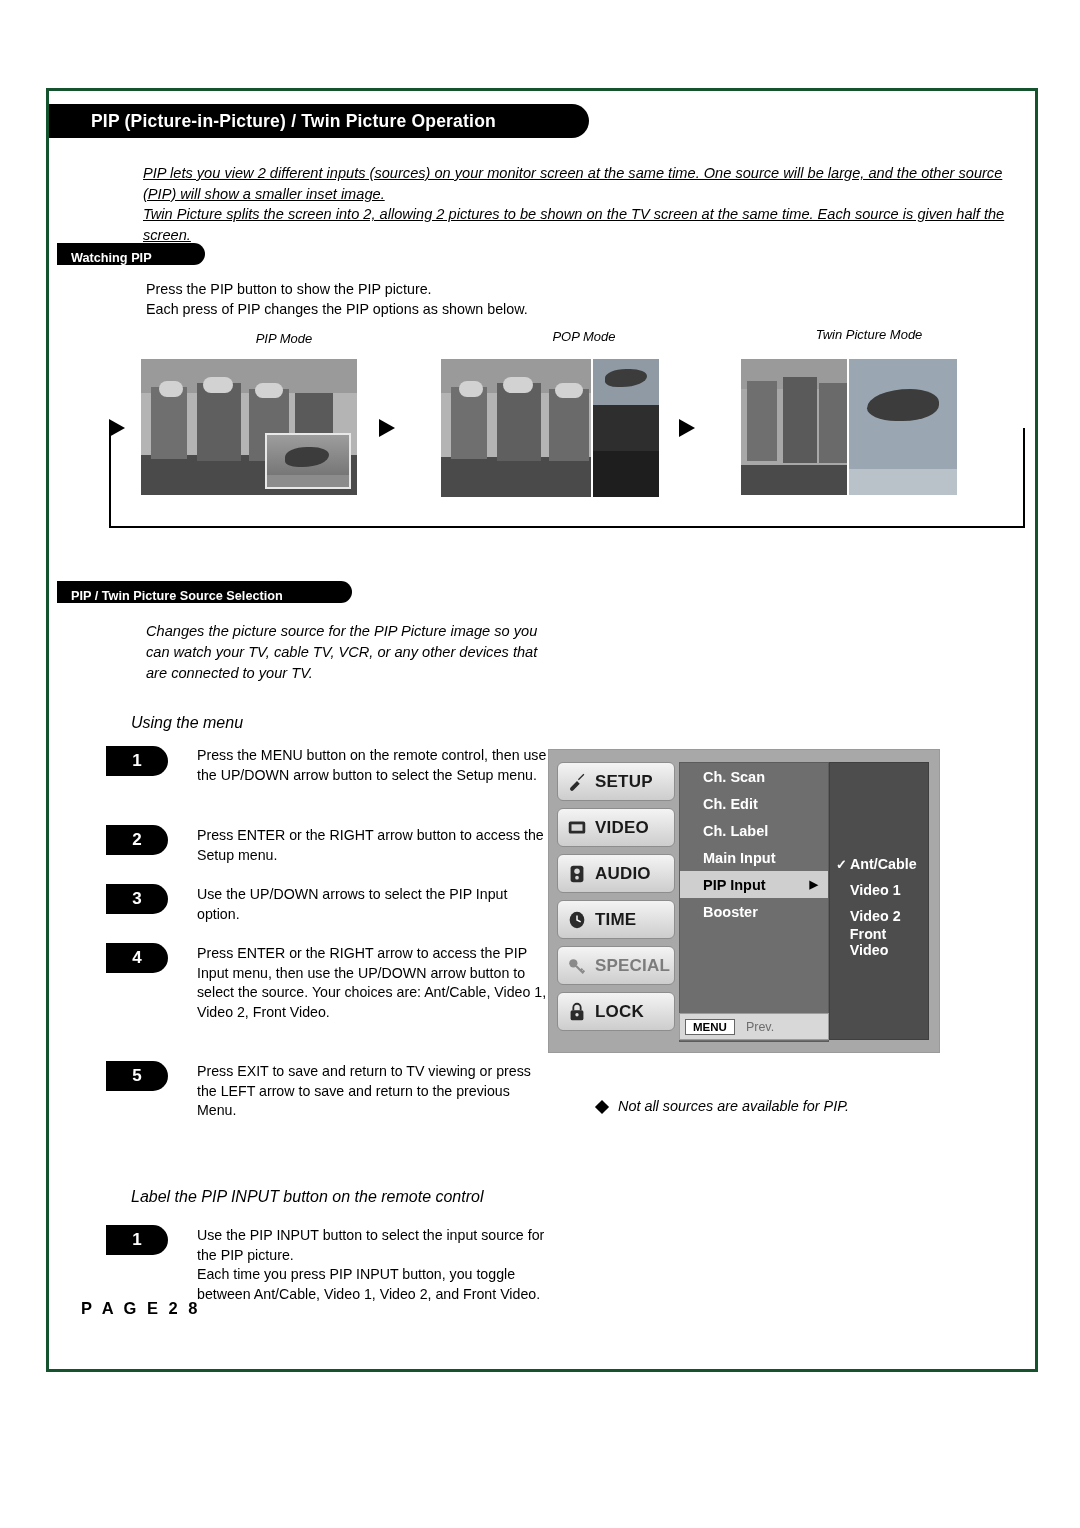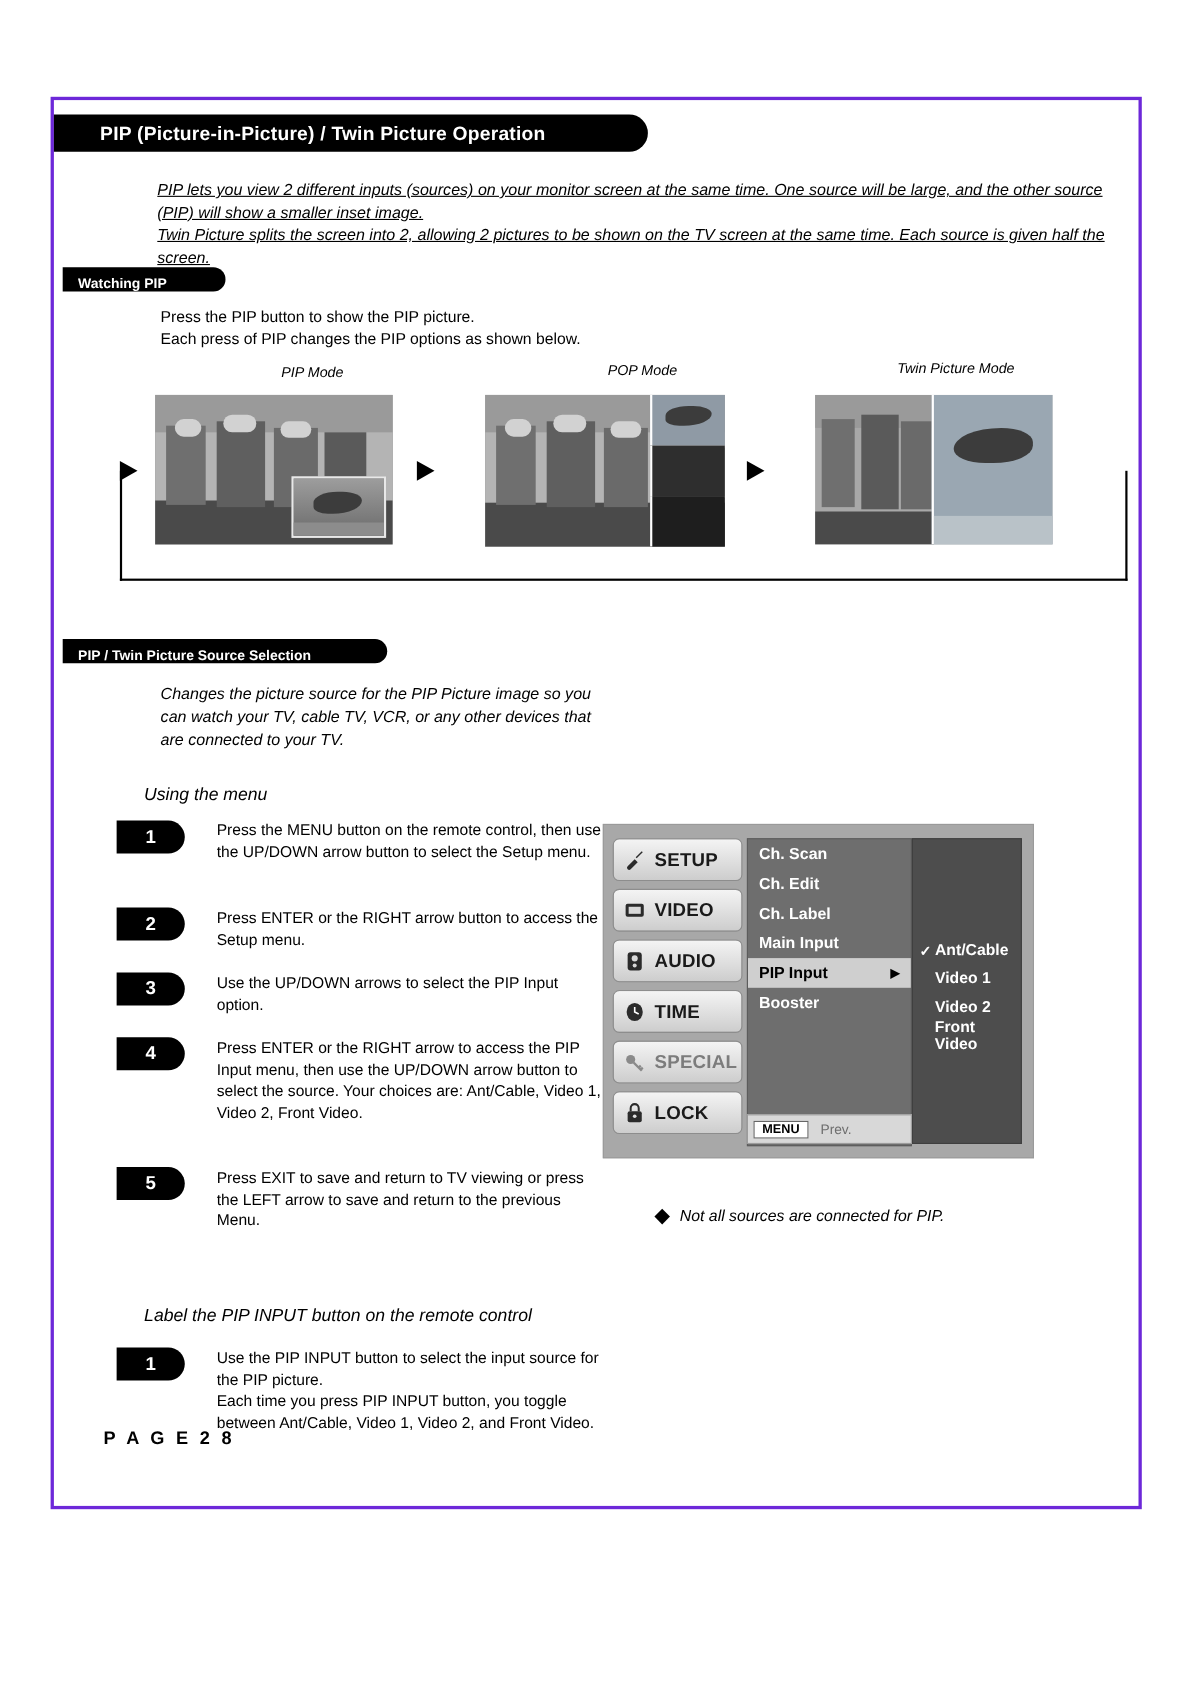--- a/index.html
+++ b/index.html
@@ -13,21 +13,21 @@
     font-family: "Liberation Sans", sans-serif;
     position: relative;
     overflow: hidden;
   }
   .page {
     position: absolute;
     left: 46px;
     top: 88px;
     width: 992px;
     height: 1284px;
-    border: 3px solid #6d28d9;
+    border: 3px solid #14532d;
     box-sizing: border-box;
     background: #fff;
   }
   
   .title-bar {
     position: absolute;
     left: 0px;
     top: 13px;
     height: 34px;
     width: 540px;
@@ -203,21 +203,21 @@
     top: 12px;
     width: 148px;
     height: 278px;
     background: #6e6e6e;
     border: 1px solid #5c5c5c;
   }
   .osd-mid-row {
     height: 27px;
     display: flex;
     align-items: center;
-    padding-left: 10px;
+    padding-left: 23px;
     color: #ffffff;
     font-size: 14.5px;
     font-weight: bold;
   }
   .osd-mid-row.sel {
     background: #cfcfcf;
     color: #000;
     justify-content: space-between;
     padding-right: 10px;
   }
@@ -286,21 +286,21 @@
     transform: rotate(45deg);
     width: 10px; height: 10px;
     background: #000;
     margin-right: 11px;
     position: relative;
     top: 1px;
   }
 
   .page-label {
     position: absolute;
-    left: 45px;
+    left: 32px;
     top: 1208px;
     font-size: 16.5px;
     font-weight: bold;
     letter-spacing: 3px;
     color: #000;
   }
 
   
   .ph-sky { position:absolute; inset:0; background:#9e9e9e; }
   .ph-band { position:absolute; background:#6d6d6d; }
@@ -519,21 +519,21 @@
       </div>
     </div>
 
     <div class="osd-menu-bar">
       <span class="mbtn">MENU</span>
       <span class="mprev">Prev.</span>
     </div>
   </div>
 
   <div class="note">
-    <span class="diamond"></span><span>Not all sources are connected for PIP.</span>
+    <span class="diamond"></span><span>Not all sources are available for PIP.</span>
   </div>
 
   <div class="subhead" id="sub-pipinput">Label the PIP INPUT button on the remote control</div>
 
   <div class="step-num" style="top:1134px;">1</div>
   <div class="step-body" style="top:1135px; white-space:pre-line; width:360px;">Use the PIP INPUT button to select the input source for the PIP picture.
 Each time you press PIP INPUT button, you toggle between Ant/Cable, Video 1, Video 2, and Front Video.</div>
 
   <div class="page-label">P A G E   2 8</div>
 

